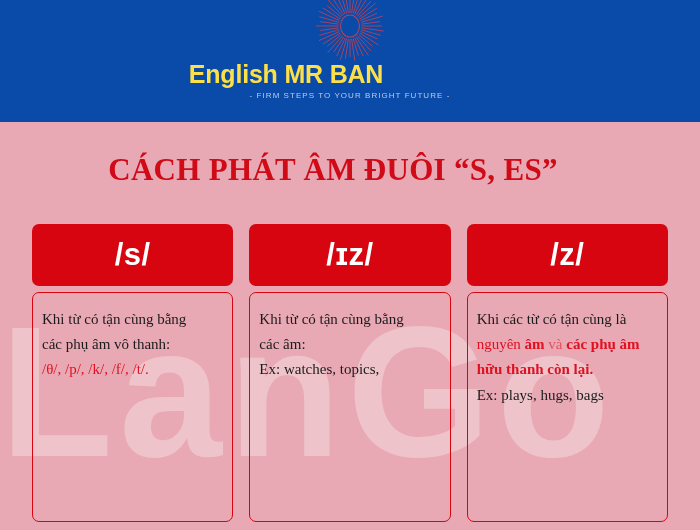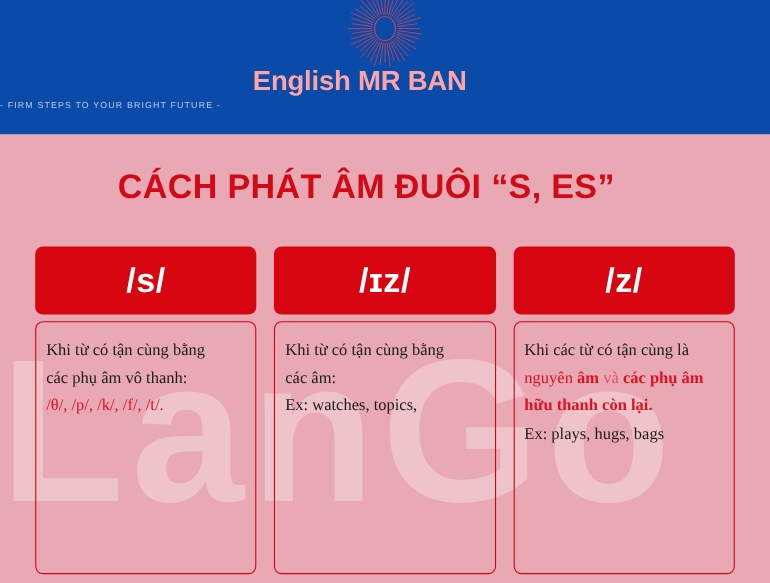--- a/index.html
+++ b/index.html
@@ -18,26 +18,26 @@
     overflow:hidden;
   }
   #logo-mark {
     position:absolute; left:50%; top:-2px; transform:translateX(-50%);
     width:110px; height:66px;
   }
   #brand-name {
     position:absolute; left:0; top:60px; width:572px;
     text-align:center;
     font-size:25px; font-weight:bold; letter-spacing:-0.2px;
-    color:#fca5a5;
-    font-family:"Liberation Sans", sans-serif;
-    margin-left:41px;
+    color:#fde047;
+    font-family:"Liberation Sans", sans-serif;
   }
   #brand-tagline {
     position:absolute; left:0; top:91px; width:700px;
+    text-align:center;
     font-size:8px; letter-spacing:1.05px;
     color:#b9cbe6;
     font-family:"Liberation Sans", sans-serif;
   }
 
   
   #watermark {
     position:absolute; left:0; top:300px; width:700px;
     text-align:left;
     font-size:185px; font-weight:bold;
@@ -47,21 +47,21 @@
     line-height:1;
     pointer-events:none;
     white-space:nowrap;
     z-index:0;
   }
 
   
   #page-title {
     position:absolute; left:0; top:152px; width:624px;
     text-align:center;
-    font-family:Liberation Sans, sans-serif;
+    font-family:Liberation Serif, serif;
     font-size:31px; font-weight:bold;
     color:#d00a17;
     letter-spacing:0.3px;
     z-index:2;
     padding-left:42px;
   }
 
   
   #columns {
     position:absolute; left:32px; top:224px;

